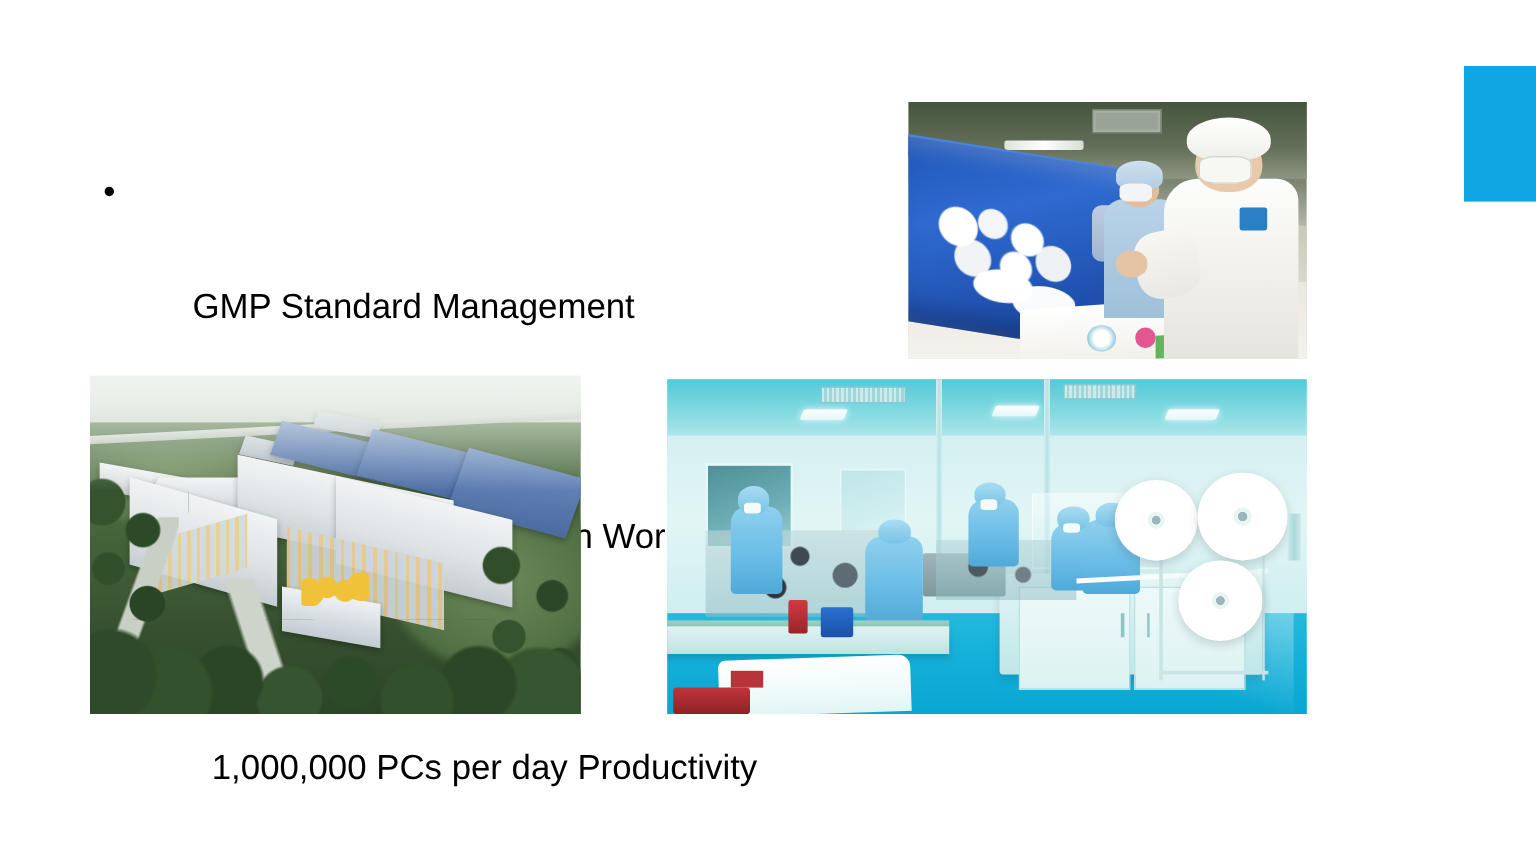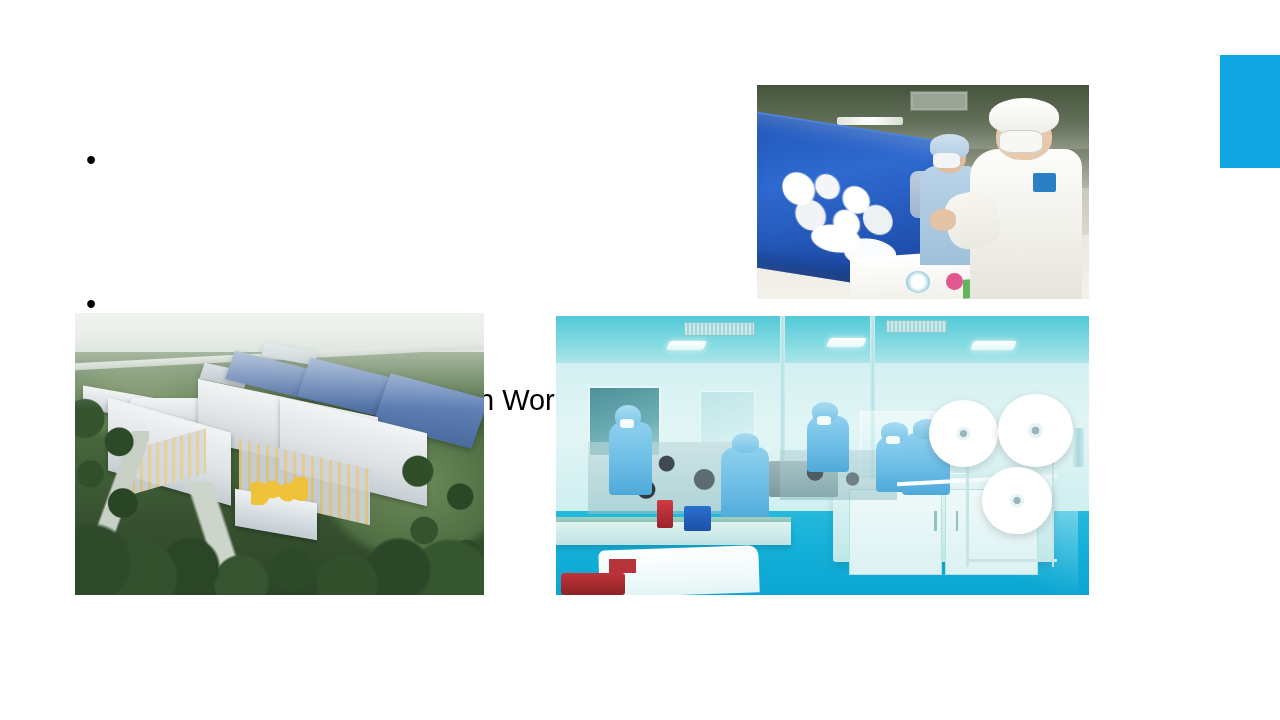--- a/index.html
+++ b/index.html
@@ -551,27 +551,29 @@
 </style>
 </head>
 <body>
 
 <div class="slide">
 
 
   <ul class="bullet-list">
     <li class="bullet-item">
       <span class="bullet-dot">•</span>
+      <span>GMP Standard Management</span>
     </li>
     <li class="bullet-item">
       <span class="bullet-dot">•</span>
       <span>100,000 Level Purification Workshop</span>
     </li>
     <li class="bullet-item">
       <span class="bullet-dot">•</span>
+      <span>  1,000,000 PCs per day Productivity</span>
     </li>
   </ul>
 
   <div class="accent-rect"></div>
 
   <div class="photo photo-packing">
     <div class="photo-inner">
       <div class="pk-bg"></div>
       <div class="pk-ceiling"></div>
       <div class="pk-vent"></div>

